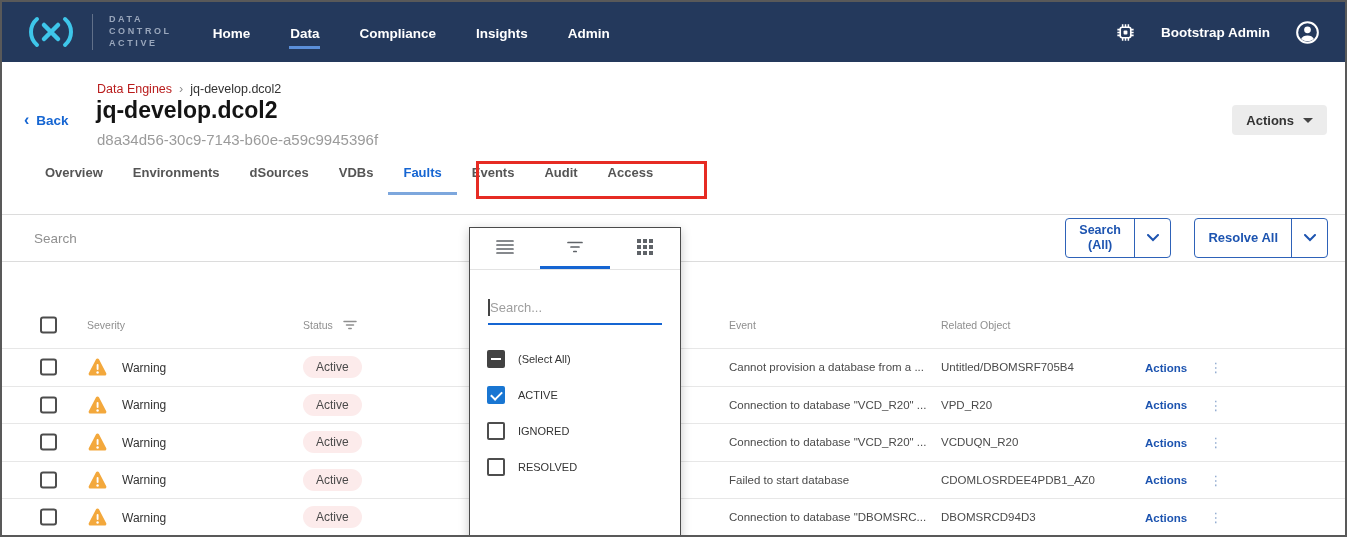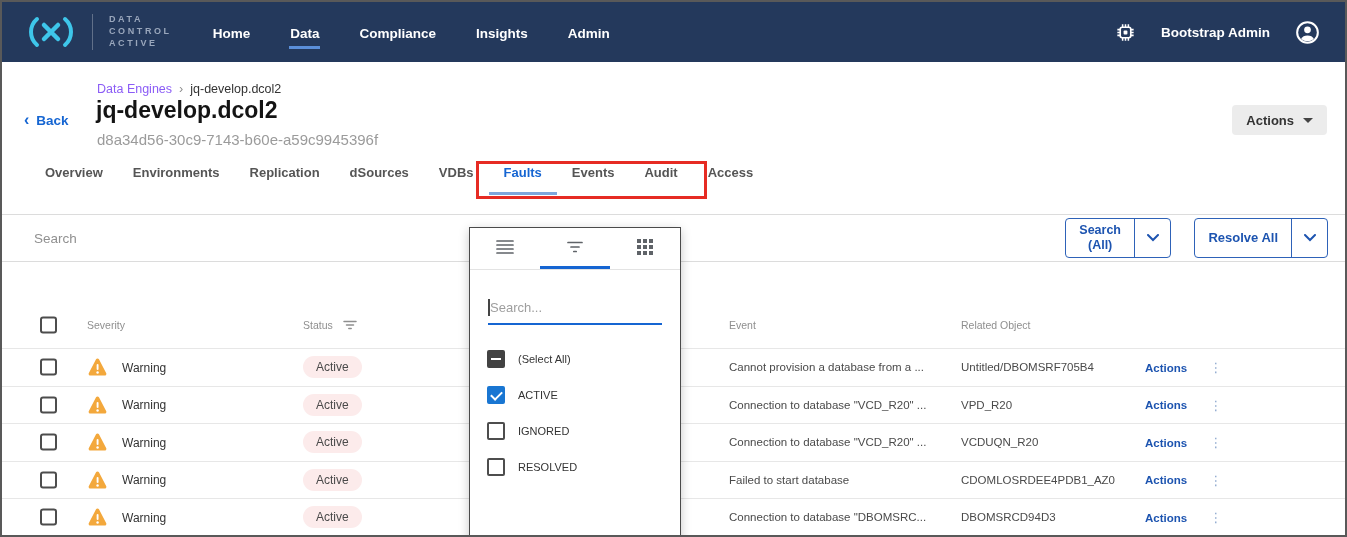--- a/index.html
+++ b/index.html
@@ -18,21 +18,21 @@
               border-bottom:3px solid transparent; cursor:pointer; margin-top:4px; }
   .nav-item[data-active="true"] { border-bottom-color:#5b8fd9; }
   .nav-right { margin-left:auto; display:flex; align-items:center; gap:24px; }
   .user-name { color:#fff; font-size:13.5px; font-weight:bold; }
 
   
   .back-link { position:absolute; left:22px; top:110px; color:#1565d2; font-size:13.5px;
                font-weight:bold; display:flex; align-items:center; gap:7px; cursor:pointer; }
   .back-chevron { font-size:16px; line-height:1; font-weight:bold; }
   .breadcrumb { position:absolute; left:95px; top:80px; font-size:12.5px; display:flex; gap:7px; }
-  .crumb-link { color:#8b5cf6; cursor:pointer; }
+  .crumb-link { color:#b91c1c; cursor:pointer; }
   .crumb-sep { color:#8a8a8a; }
   .crumb-current { color:#333; }
   .page-title { position:absolute; left:94px; top:95px; font-size:23px; font-weight:bold; color:#141414; }
   .page-uuid { position:absolute; left:95px; top:129px; font-size:15px; color:#9b9b9b; }
   .actions-btn { position:absolute; right:18px; top:103px; height:30px; background:#ececec;
                  border:none; border-radius:4px; padding:0 14px; font-size:13px; font-weight:bold;
                  color:#333; display:flex; align-items:center; gap:9px; cursor:pointer;
                  font-family:inherit; }
   .caret-down { width:0; height:0; border-left:5px solid transparent; border-right:5px solid transparent;
                 border-top:5px solid #444; }
@@ -62,21 +62,21 @@
   .btn-search-all { right:174px; }
   .btn-resolve-all { right:17px; }
 
   
   .thead { position:absolute; left:0; right:0; top:300px; height:46px; }
   .cell { position:absolute; top:50%; transform:translateY(-50%); }
   .col-check { left:38px; }
   .col-sev { left:85px; }
   .col-status { left:301px; }
   .col-event { left:727px; }
-  .col-rel { left:947px;padding-left:12px; }
+  .col-rel { left:927px;padding-left:12px; }
   .col-actions { left:1143px; }
   .th-label { font-size:10.5px; color:#8f8f8f; }
   .th-status { display:flex; align-items:center; gap:10px; }
   .checkbox { width:17px; height:17px; border:2px solid #4d4d4d; border-radius:3px;
               background:#fff; cursor:pointer; }
   .tbody { position:absolute; left:0; right:0; top:346px; bottom:0; }
   .trow { position:relative; height:37.5px; border-top:1px solid #e7e7e7; }
   .sev-cell { display:flex; align-items:center; gap:14px; }
   .sev-label { font-size:12px; color:#333; }
   .status-pill { font-size:12px; color:#4a4a4a; background:#fcebeb; border-radius:13px;
@@ -167,21 +167,20 @@
   <div class="page-title">jq-develop.dcol2</div>
   <div class="page-uuid">d8a34d56-30c9-7143-b60e-a59c9945396f</div>
   <button class="actions-btn">
     <span>Actions</span>
     <span class="caret-down"></span>
   </button>
 
   <div class="tabs">
     <span class="tab" data-active="false">Overview</span>
     <span class="tab" data-active="false">Environments</span>
-    <span class="tab" data-active="false">Replication</span>
     <span class="tab" data-active="false">dSources</span>
     <span class="tab" data-active="false">VDBs</span>
     <span class="tab" data-active="true">Faults</span>
     <span class="tab" data-active="false">Events</span>
     <span class="tab" data-active="false">Audit</span>
     <span class="tab" data-active="false">Access</span>
   </div>
   <div class="annotation-box"></div>
 
   <div class="toolbar">

